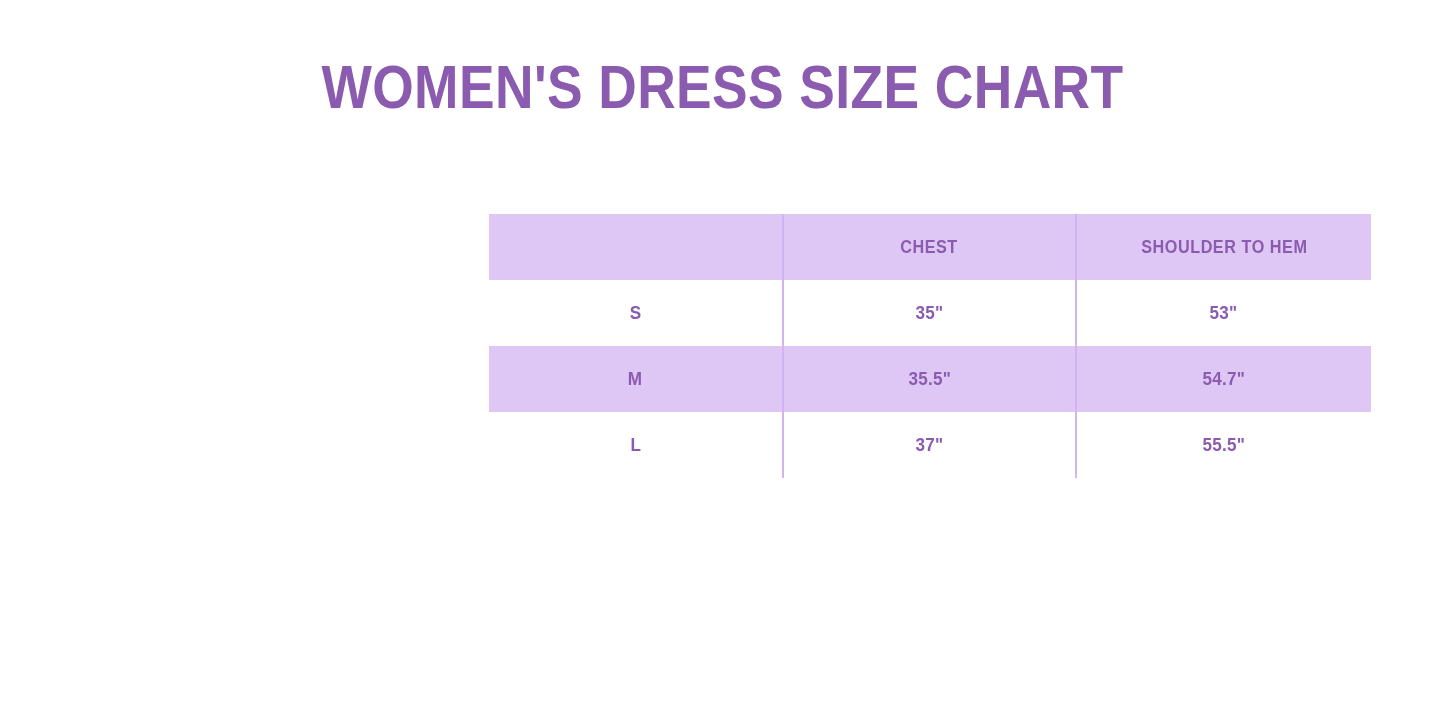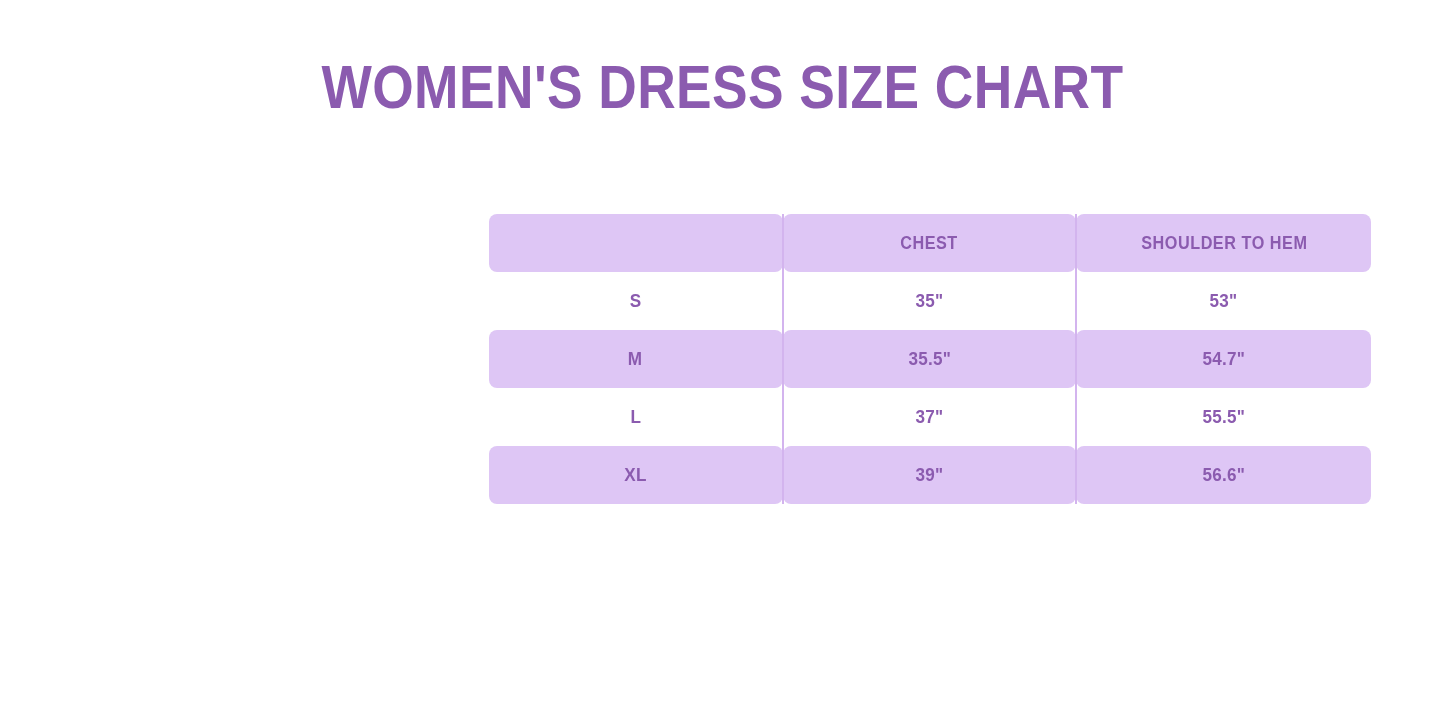--- a/index.html
+++ b/index.html
@@ -44,31 +44,30 @@
     width: 882px;
     border-collapse: collapse;
     table-layout: fixed;
   }
   table.size-table col.c-size  { width: 294px; }
   table.size-table col.c-chest { width: 293px; }
   table.size-table col.c-hem   { width: 295px; }
 
   table.size-table th,
   table.size-table td {
-    height: 58px;
-    padding: 0;
+    height: 50px;
+    padding: 8px;
     text-align: center;
     vertical-align: middle;
     color: #8B5BAF;
     font-family: "Liberation Sans", sans-serif;
     font-weight: bold;
     font-size: 19px;
     letter-spacing: 0.3px;
     transform-origin: 50% 50%;
-    border-radius: 8px;
   }
 
   
   table.size-table th:nth-child(1),
   table.size-table td:nth-child(1),
   table.size-table th:nth-child(2),
   table.size-table td:nth-child(2) {
     border-right: 2px solid #D3B4EE;
   }
 
@@ -150,28 +149,17 @@
           <span class="cond">L</span>
         </td>
         <td>
           <span class="cond">37"</span>
         </td>
         <td>
           <span class="cond">55.5"</span>
         </td>
       </tr>
 
-      <tr class="band-fill">
-        <td>
-          <span class="cond">XL</span>
-        </td>
-        <td>
-          <span class="cond">39"</span>
-        </td>
-        <td>
-          <span class="cond">56.6"</span>
-        </td>
-      </tr>
 
 
     </tbody>
   </table>
 </div>
 
 </body></html>

